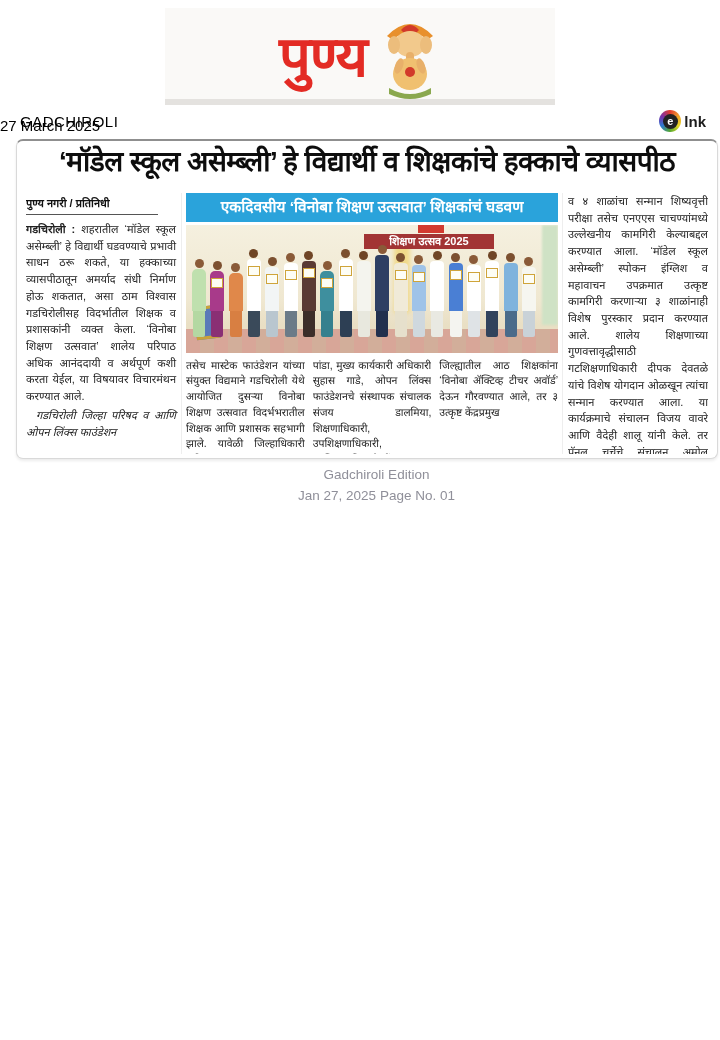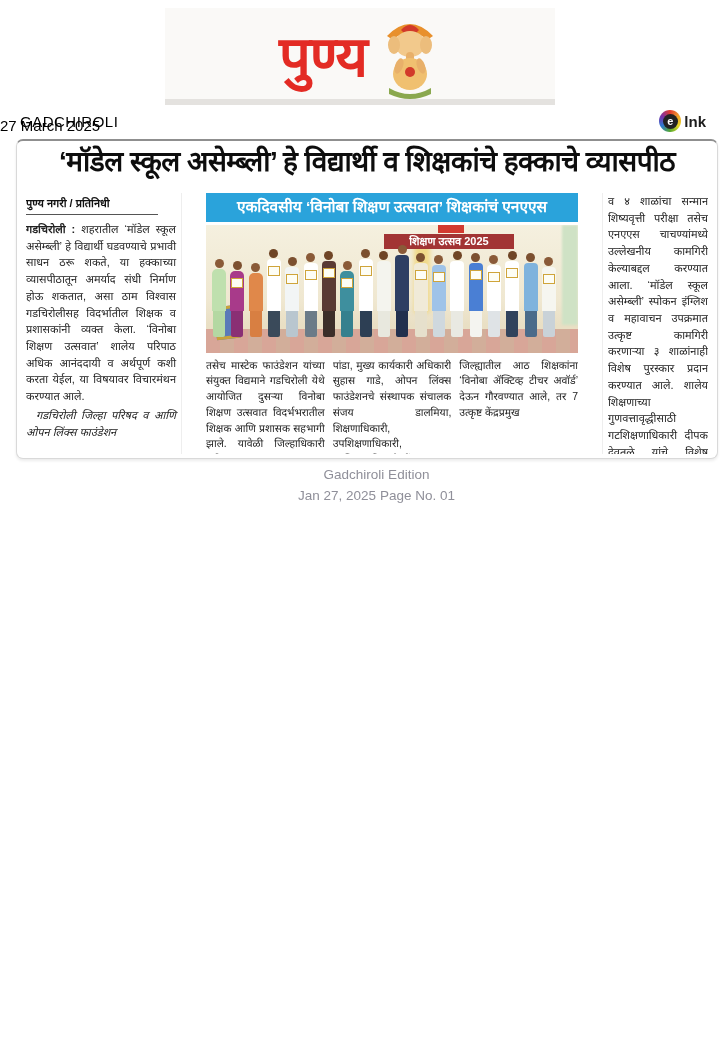--- a/index.html
+++ b/index.html
@@ -38,21 +38,21 @@
   
   .card{
     position:absolute;left:8px;top:139px;width:702px;height:320px;background:#ffffff;
     border:1px solid #d9d9d9;border-top:2px solid #8f8f8f;border-radius:7px;
     box-shadow:0 2px 3px rgba(0,0,0,.08);box-sizing:border-box;overflow:hidden;margin-left:8px;
   }
   .headline{
     margin:5px 6px 0 6px;text-align:center;font-size:28px;font-weight:700;color:#0d0d0d;
     line-height:1.15;letter-spacing:-.5px;white-space:nowrap;
   }
-  .cols{position:absolute;top:52px;left:9px;right:9px;bottom:4px;display:flex;gap:24px;}
+  .cols{position:absolute;top:52px;left:9px;right:9px;bottom:4px;display:flex;gap:4px;}
   .col-left{width:150px;flex:none;overflow:hidden;border-right:1px solid #eee;padding-right:5px;}
   .col-mid{width:372px;flex:none;overflow:hidden;}
   .col-right{flex:1;overflow:hidden;border-left:1px solid #eee;padding-left:5px;}
   .byline{font-size:11px;font-weight:700;color:#111;padding:2px 0 4px 0;border-bottom:1.5px solid #555;width:88%;margin-bottom:6px;}
   .bodytext{font-size:11px;line-height:1.52;text-align:justify;color:#222;margin:0;}
   .bodytext + .bodytext{margin-top:2px;text-indent:10px;font-style:italic;}
   .lead{font-weight:700;}
   .subhead-bar{
     background:#2aa3db;color:#ffffff;text-align:center;font-size:15.5px;font-weight:700;
     padding:5px 2px;line-height:1.2;
@@ -130,21 +130,21 @@
 
   <div class="cols">
 
     <div class="col-left">
       <div class="byline">पुण्य नगरी / प्रतिनिधी</div>
       <p class="bodytext"><span class="lead">गडचिरोली :</span><span> शहरातील ‘मॉडेल स्कूल असेम्ब्ली’ हे विद्यार्थी घडवण्याचे प्रभावी साधन ठरू शकते, या हक्काच्या व्यासपीठातून अमर्याद संधी निर्माण होऊ शकतात, असा ठाम विश्वास गडचिरोलीसह विदर्भातील शिक्षक व प्रशासकांनी व्यक्त केला. ‘विनोबा शिक्षण उत्सवात’ शालेय परिपाठ अधिक आनंददायी व अर्थपूर्ण कशी करता येईल, या विषयावर विचारमंथन करण्यात आले.</span></p>
       <p class="bodytext">गडचिरोली जिल्हा परिषद व आणि ओपन लिंक्स फाउंडेशन</p>
     </div>
 
     <div class="col-mid">
-      <div class="subhead-bar">एकदिवसीय ‘विनोबा शिक्षण उत्सवात’  शिक्षकांचं एनएएस</div>
+      <div class="subhead-bar">एकदिवसीय ‘विनोबा शिक्षण उत्सवात’  शिक्षकांचं घडवण</div>
 
       <div class="photo">
         <div class="curtain-right"></div>
         <div class="curtain-yellow"></div>
         <div class="photo-tab"></div>
         <div class="photo-banner">शिक्षण उत्सव 2025</div>
         <div class="carpet"></div>
         <div class="frame-pic"></div>
         <div class="people">
             <div class="person sari" style="height: 78px;">
@@ -272,21 +272,21 @@
       </div>
 
       <div class="mid-cols">
         <div class="mc">
             <p>तसेच मास्टेक फाउंडेशन यांच्या संयुक्त विद्यमाने गडचिरोली येथे आयोजित दुसऱ्या विनोबा शिक्षण उत्सवात विदर्भभरातील शिक्षक आणि प्रशासक सहभागी झाले. यावेळी जिल्हाधिकारी अविश्यांत</p>
           </div>
         <div class="mc">
             <p>पांडा, मुख्य कार्यकारी अधिकारी सुहास गाडे, ओपन लिंक्स फाउंडेशनचे संस्थापक संचालक संजय डालमिया, शिक्षणाधिकारी, उपशिक्षणाधिकारी, गटशिक्षणाधिकारी, केंद्रप्रमुख,</p>
           </div>
         <div class="mc">
-          <p>जिल्ह्यातील आठ शिक्षकांना ‘विनोबा ॲक्टिव्ह टीचर अवॉर्ड’ देऊन गौरवण्यात आले, तर 7 उत्कृष्ट केंद्रप्रमुख</p>
+          <p>जिल्ह्यातील आठ शिक्षकांना ‘विनोबा ॲक्टिव्ह टीचर अवॉर्ड’ देऊन गौरवण्यात आले, तर ३ उत्कृष्ट केंद्रप्रमुख</p>
         </div>
       </div>
     </div>
 
     <div class="col-right">
       <p class="bodytext">व ४ शाळांचा सन्मान शिष्यवृत्ती परीक्षा तसेच एनएएस चाचण्यांमध्ये उल्लेखनीय कामगिरी केल्याबद्दल करण्यात आला. ‘मॉडेल स्कूल असेम्ब्ली’ स्पोकन इंग्लिश व महावाचन उपक्रमात उत्कृष्ट कामगिरी करणाऱ्या ३ शाळांनाही विशेष पुरस्कार प्रदान करण्यात आले. शालेय शिक्षणाच्या गुणवत्तावृद्धीसाठी गटशिक्षणाधिकारी दीपक देवतळे यांचे विशेष योगदान ओळखून त्यांचा सन्मान करण्यात आला. या कार्यक्रमाचे संचालन विजय वावरे आणि वैदेही शालू यांनी केले. तर पॅनल चर्चेचे संचालन अमोल माओकर यांनी केले.</p>
     </div>
 
   </div>
 </div>

